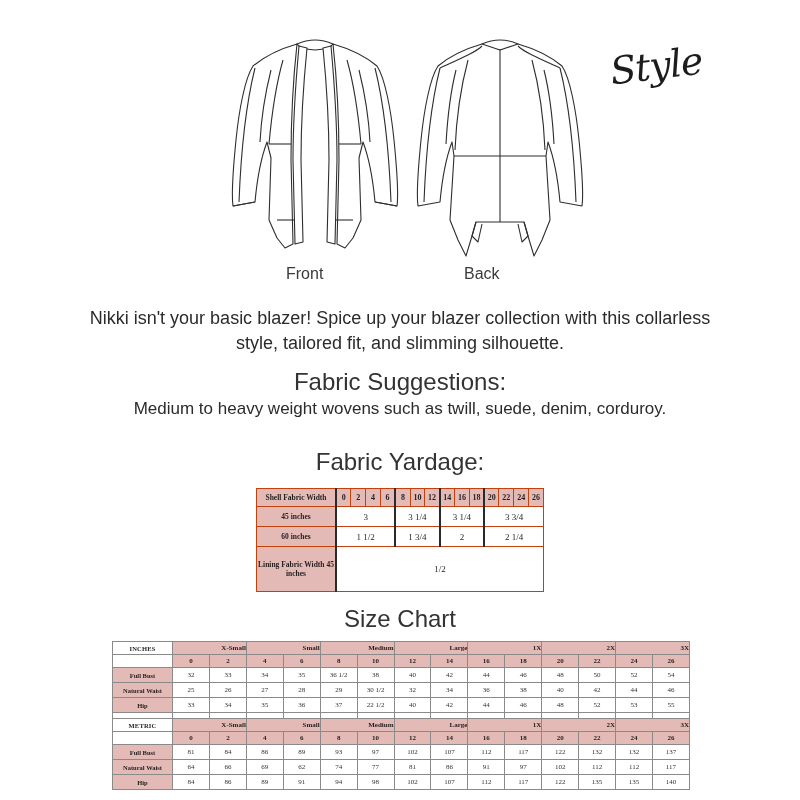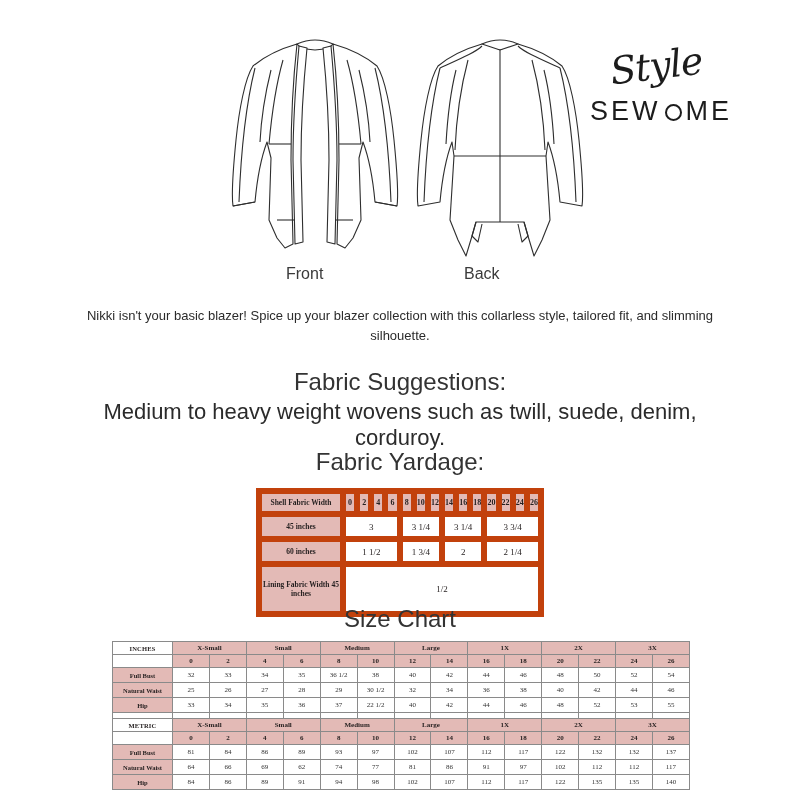--- a/index.html
+++ b/index.html
@@ -75,61 +75,61 @@
   .caption.front { left: 77px; }
   .caption.back  { left: 255px; }
 
   
   .desc {
     position: absolute;
     top: 306px;
     left: 75px;
     width: 650px;
     text-align: center;
-    font-size: 13px;
-    line-height: 20px;
+    font-size: 18px;
+    line-height: 25px;
     color: #2b2b2b;
   }
   .heading {
     position: absolute;
     width: 800px;
     left: 0;
     text-align: center;
     font-size: 24px;
     color: #333333;
     font-weight: normal;
   }
   .heading.fabric-sug { top: 368px; }
   .heading.fabric-yard { top: 448px; }
   .heading.size-chart { top: 605px; }
   .subtext {
     position: absolute;
     top: 399px;
     left: 75px;
     width: 650px;
     text-align: center;
-    font-size: 22px;
+    font-size: 17px;
     color: #2b2b2b;
   }
 
   
   .yardage-wrap {
     position: absolute;
     top: 488px;
     left: 256px;
     width: 288px;
   }
   table.yardage {
     border-collapse: collapse;
     width: 288px;
     table-layout: fixed;
     font-family: "Liberation Serif", serif;
   }
   table.yardage td {
-    border: 6px solid #c2410c;
+    border: 1px solid #c2410c;
     text-align: center;
     font-size: 7.5px;
     font-weight: bold;
     color: #241f1f;
     padding: 0;
     height: 13px;
     background: #ffffff;
   }
   table.yardage td.lbl {
     background: #e3bab6;
@@ -176,20 +176,21 @@
   table.sz td.unit {
     background: #ffffff;
     font-weight: bold;
     font-size: 6.5px;
     letter-spacing: 0.2px;
   }
   table.sz td.grp {
     background: #e3bab6;
     font-weight: bold;
     font-size: 7px;
+    text-align: right;
   }
   table.sz td.num {
     background: #e3bab6;
     font-weight: bold;
     font-size: 7px;
   }
   table.sz td.rowlbl {
     background: #e3bab6;
     font-weight: bold;
     font-size: 6.5px;
@@ -206,23 +207,20 @@
     border-bottom: none;
     background: #ffffff;
     height: 9px;
   }
 </style>
 </head>
 <body>
 
 <div class="logo">
   <div class="logo-script">Style</div>
-  <div class="logo-word">
-    <span>SEW</span><span style="display:inline-block;width:13px;height:13px;border:2px solid #1c1c1c;border-radius:50%;margin:0 4px -1px 4px;"></span><span>ME</span>
-  </div>
 </div>
 
 <div class="figures">
 
   <svg class="fig front" width="180" height="250" viewBox="0 0 180 250">
     <g fill="#ffffff" stroke="#2e2e2e" stroke-width="1.1" stroke-linejoin="round">
 
       <path d="M72 14 q18 -8 36 0 q-3 5 -18 6 q-15 -1 -18 -6 Z"></path>
 
       <path d="M72 14 C58 18 40 26 28 36 C20 48 14 80 11 110 C8 140 6 162 8 176

